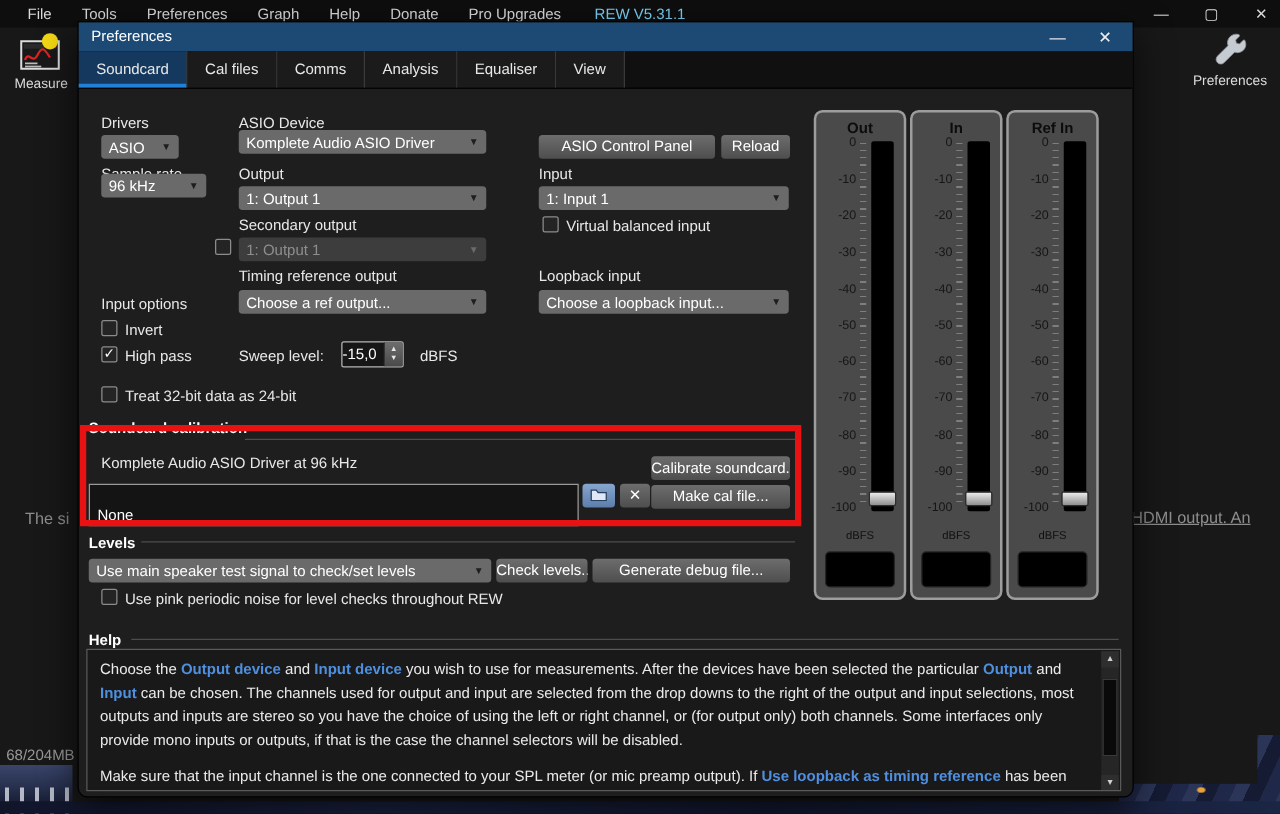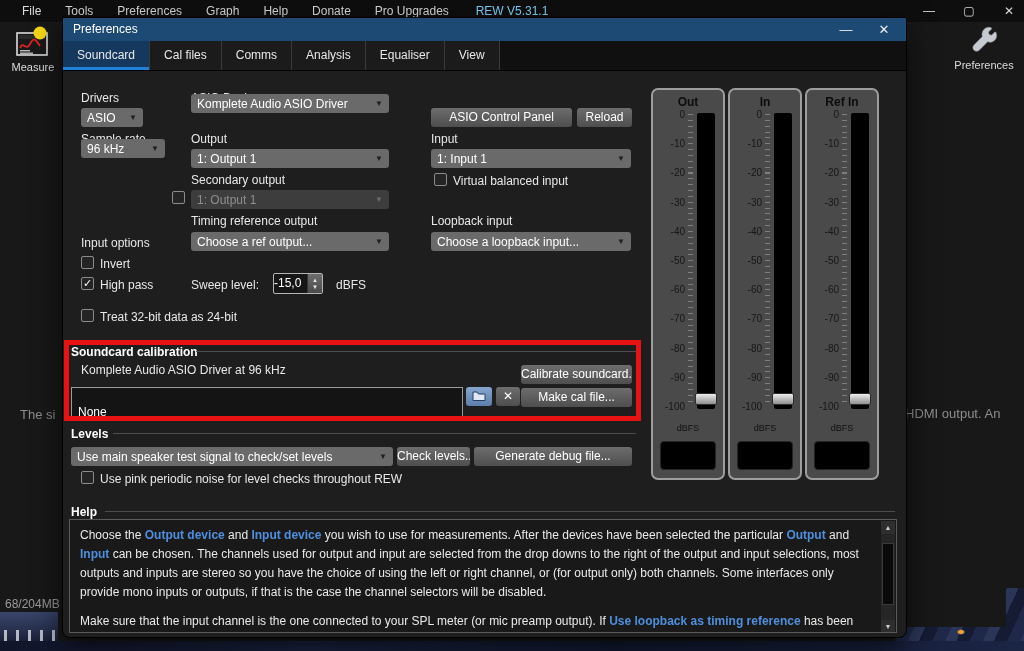--- a/index.html
+++ b/index.html
@@ -162,21 +162,21 @@
   </div>
 
   <div class="abs tool-btn tool-prefs">
     <svg class="glyph" width="30" height="30" viewBox="0 0 24 24">
       <path fill="#c6cbd1" stroke="#8e949c" stroke-width="0.5" d="M21.6 5.2c-.2-.5-.8-.6-1.2-.2l-2.3 2.3-2-.5-.5-2 2.3-2.3c.4-.4.2-1-.3-1.2-1.9-.6-4.1-.1-5.6 1.4-1.5 1.5-2 3.8-1.3 5.7L4 15.1c-1.2 1.2-1.2 3 0 4.2 1.2 1.2 3 1.2 4.2 0l6.7-6.7c2 .7 4.2.2 5.7-1.3 1.5-1.5 2-3.7 1-6.1z"></path>
     </svg>
     <span>Preferences</span>
   </div>
 
   <div class="abs dim-text" style="left:20px; top:407px;">The si</div>
-  <div class="abs dim-text" style="left:905px; top:406px;">HDMI output. An</div>
+  <div class="abs dim-text" style="left:905px; top:406px;text-decoration:underline;">HDMI output. An</div>
   <div class="abs mem-text">68/204MB</div>
 </div>
 
 <div class="abs wp-left"></div>
 <div class="abs wp-right"></div>
 <div class="abs wp-strip"></div>
 
 <div class="abs dialog">
   <div class="abs dlg-titlebar">
     <span class="abs dlg-title">Preferences</span>
@@ -192,21 +192,21 @@
       <div class="tab">View</div>
     </div>
 
   <div class="lbl" style="left:18px; top:73px;">Drivers</div>
   <div class="dd" style="left:18px; top:90px; width:62px;">
     <span class="val">ASIO</span>
     <span class="arr">▼</span>
   </div>
 
   <div class="lbl" style="left:128px; top:73px;">ASIO Device</div>
-  <div class="dd" style="left:128px; top:76px; width:198px;">
+  <div class="dd" style="left:128px; top:86px; width:198px;">
     <span class="val">Komplete Audio ASIO Driver</span>
     <span class="arr">▼</span>
   </div>
 
   <div class="btn" style="left:368px; top:90px; width:141px;">ASIO Control Panel</div>
   <div class="btn" style="left:514px; top:90px; width:55px;">Reload</div>
 
   <div class="lbl" style="left:18px; top:114px;">Sample rate</div>
   <div class="dd" style="left:18px; top:121px; width:84px;">
     <span class="val">96 kHz</span>
@@ -263,21 +263,21 @@
     <span class="arrows">
       <span>▲</span>
       <span>▼</span>
     </span>
   </div>
   <div class="lbl" style="left:273px; top:260px;">dBFS</div>
 
   <div class="cb" style="left:18px; top:291px;"></div>
   <div class="lbl" style="left:37px; top:292px;">Treat 32-bit data as 24-bit</div>
 
-  <div class="lbl bold" style="left:8px; top:327px;text-align:right;">Soundcard calibration</div>
+  <div class="lbl bold" style="left:8px; top:317px;text-align:right;">Soundcard calibration</div>
   <div class="grp-line" style="left:133px; top:333px; width:440px;"></div>
   <div class="lbl" style="left:18px; top:345px;">Komplete Audio ASIO Driver at 96 kHz</div>
   <div class="field" style="left:8px; top:369px; width:392px;">None</div>
   <div class="btn" style="left:403px; top:369px; width:26px; background:linear-gradient(#87a6cf,#5d7eab);">
     <svg width="14" height="11" viewBox="0 0 14 11" style="margin-top:3px;">
       <path d="M1 2 h4 l1.5 2 H13 v6.5 H1 z" fill="#dfe8f6" stroke="#27405f" stroke-width="1"></path>
     </svg>
   </div>
   <div class="btn" style="left:433px; top:369px; width:24px;">
     <span>✕</span>

